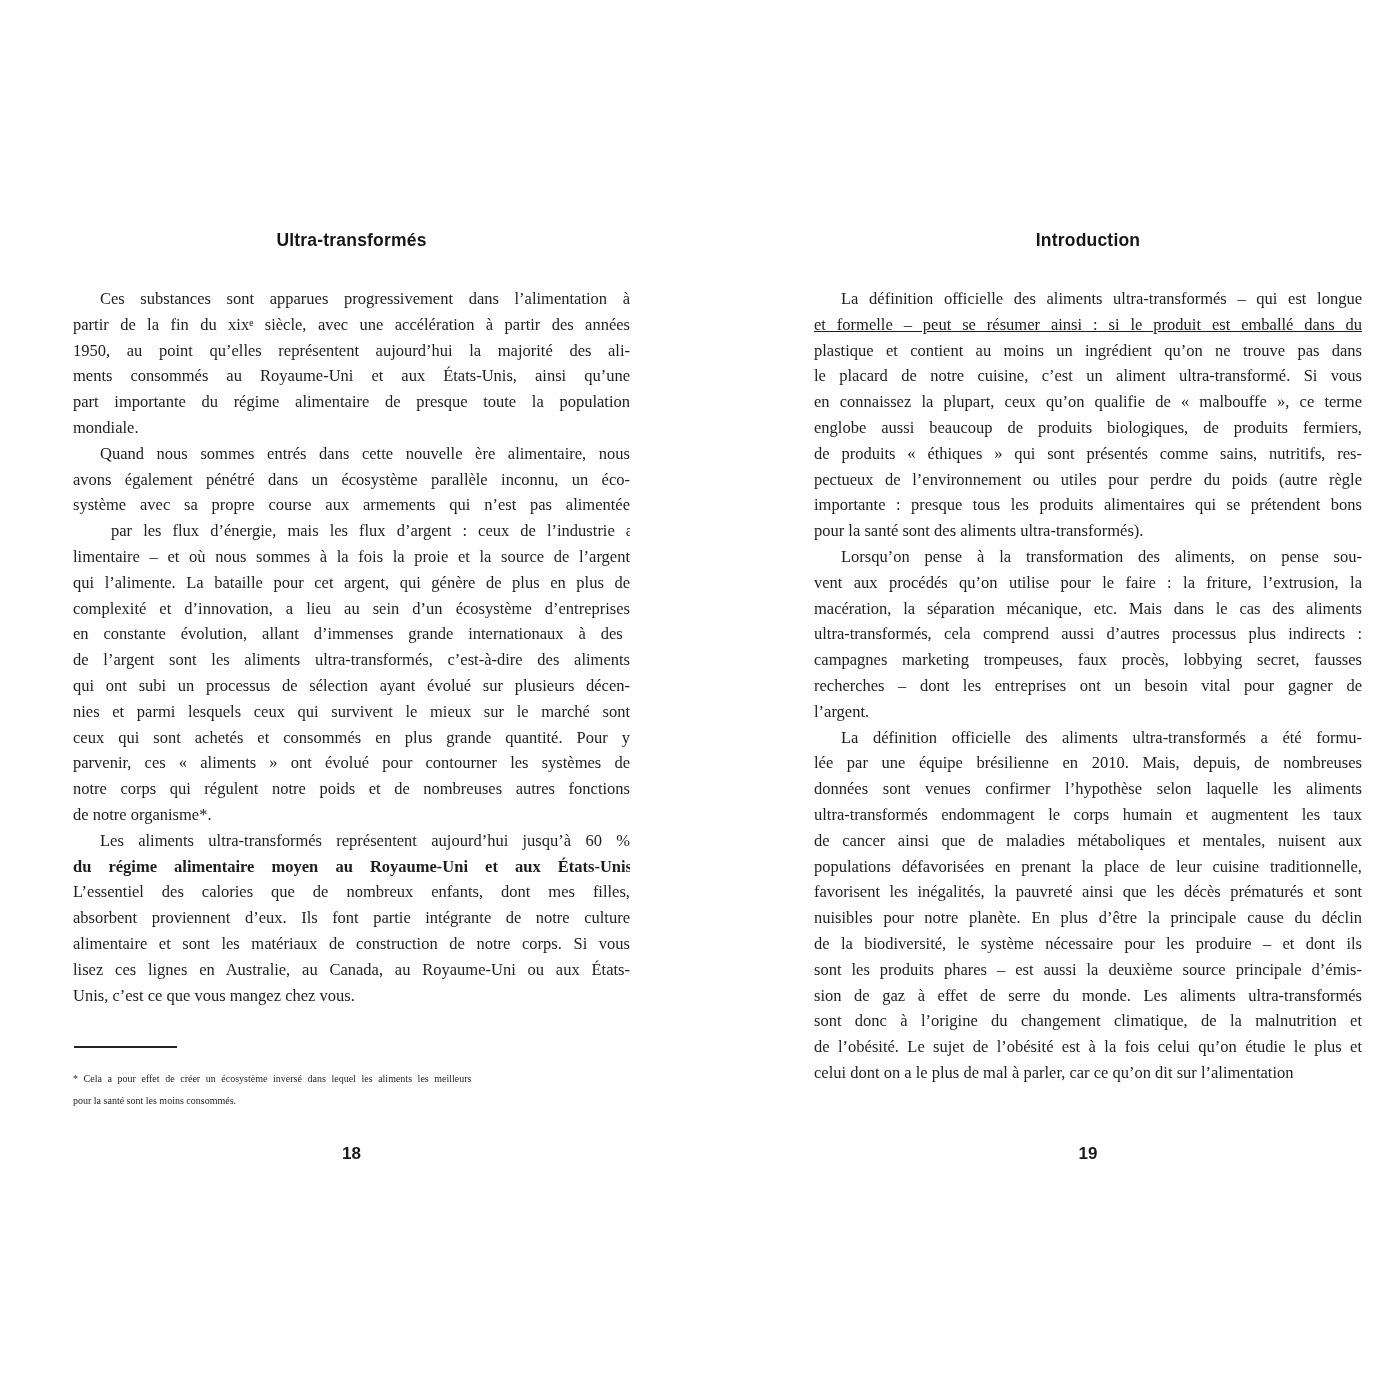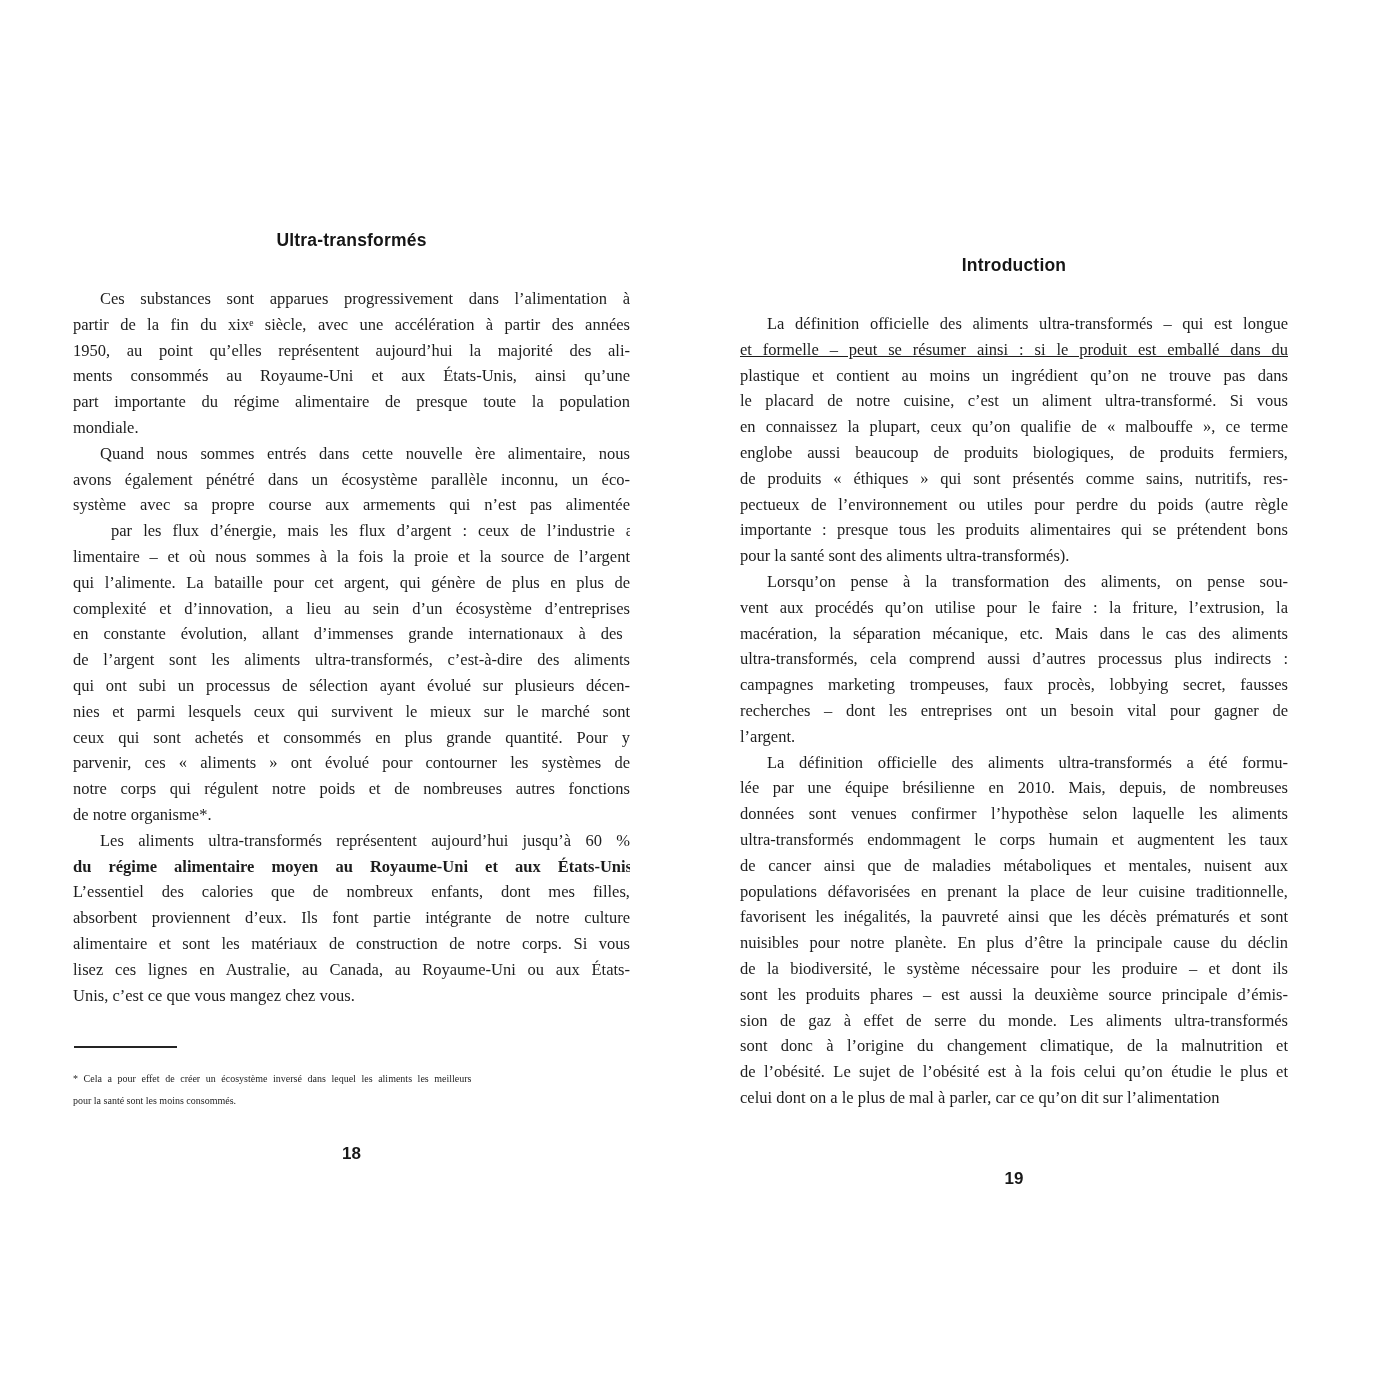--- a/index.html
+++ b/index.html
@@ -11,21 +11,21 @@
     overflow: hidden;
     font-family: "Liberation Serif", "DejaVu Serif", serif;
     color: #1d1d1d;
   }
   .page {
     position: absolute;
     top: 0;
     height: 1204px;
   }
   #page-left  { left: 73px;  width: 557px; }
-  #page-right { left: 740px; width: 548px; margin-top: 25px; }
+  #page-right { left: 814px; width: 548px; }
 
   .running-head {
     position: absolute;
     top: 230px;
     left: 0;
     width: 100%;
     margin: 0;
     text-align: center;
     font-family: "Liberation Sans", "DejaVu Sans", sans-serif;
     font-weight: bold;

